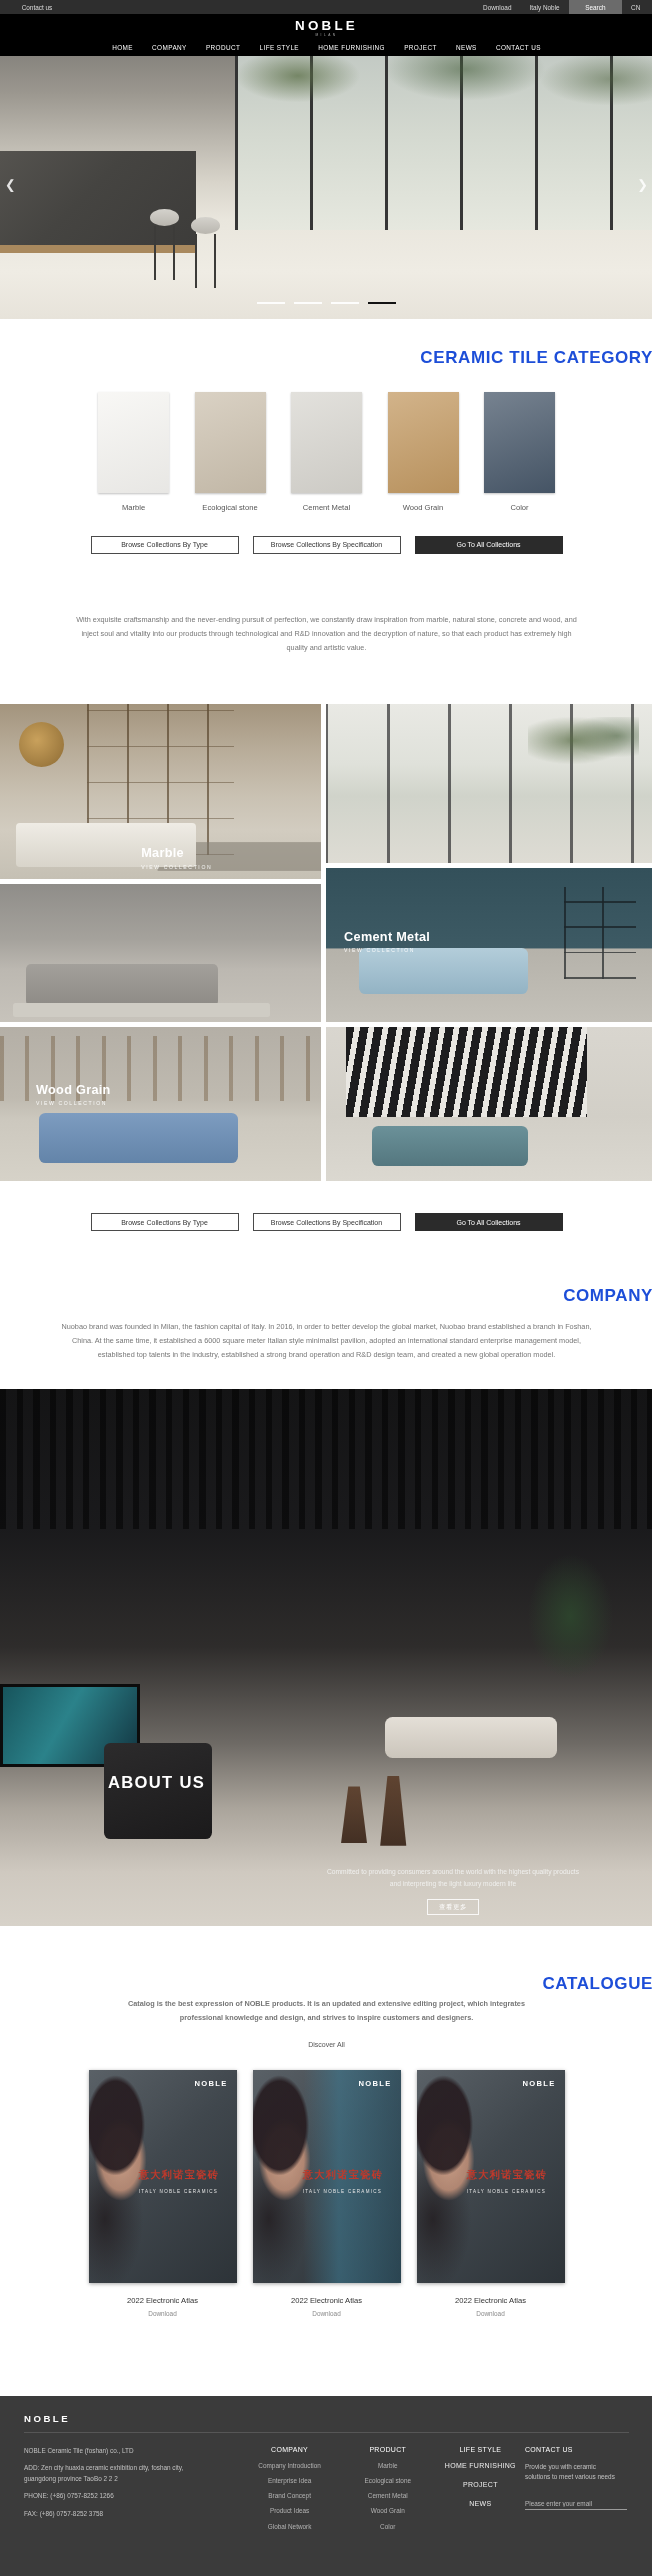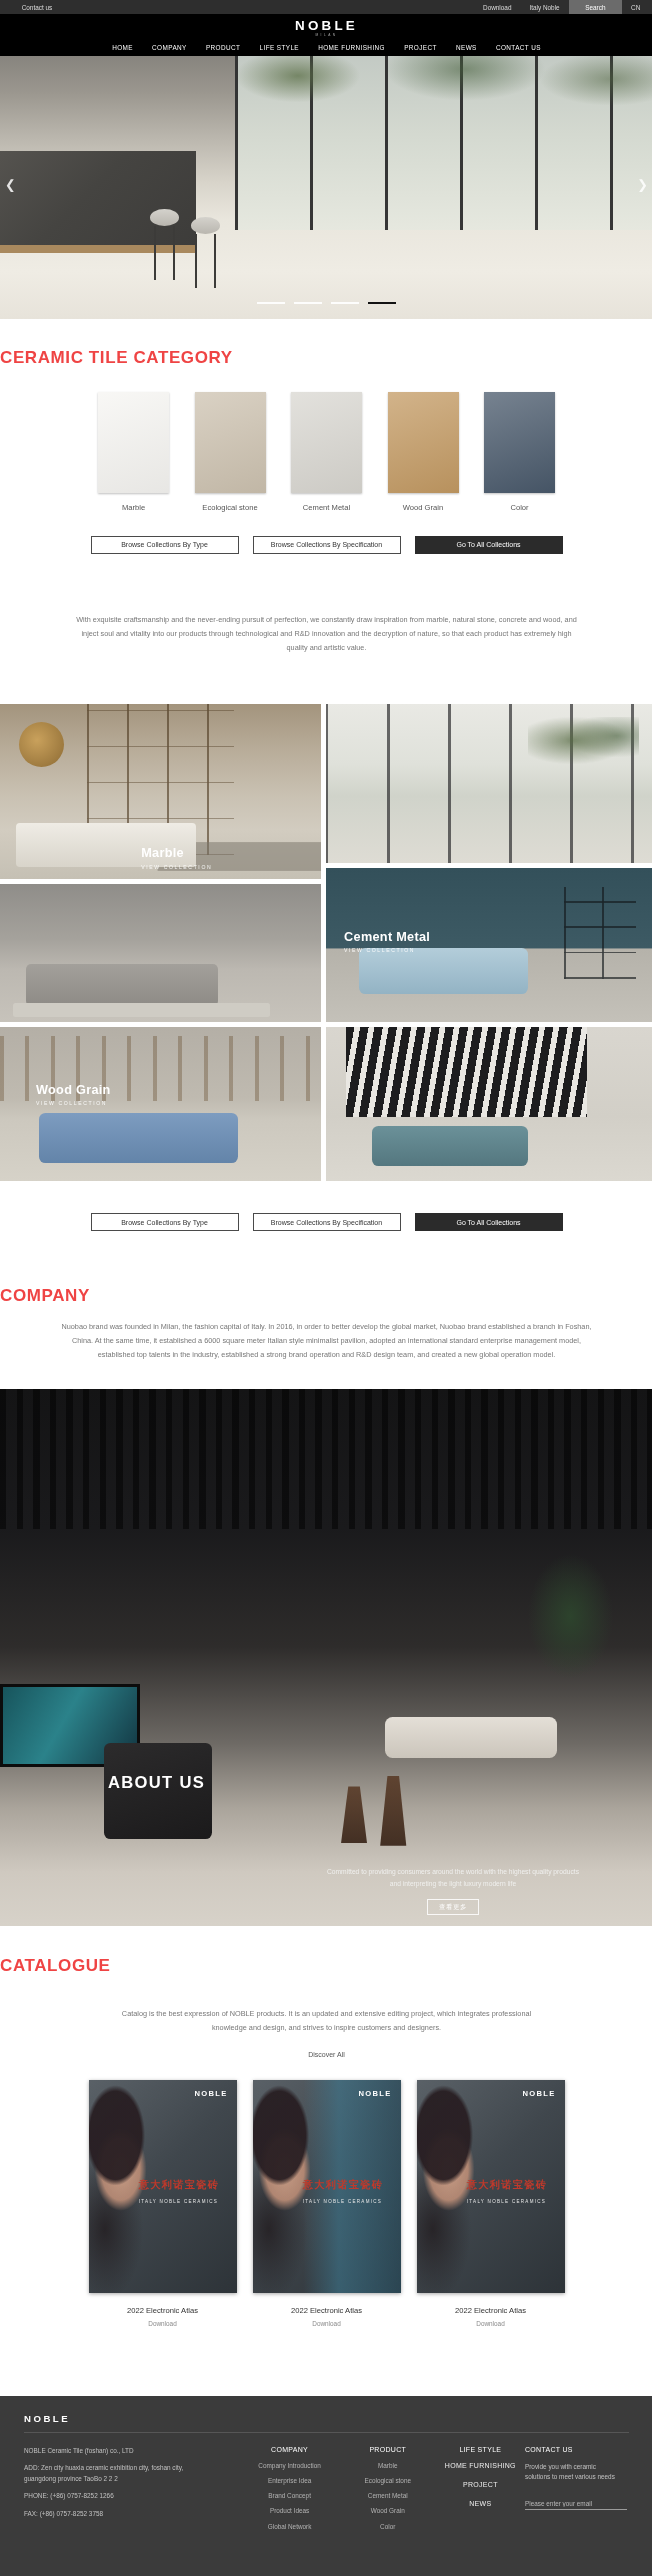--- a/index.html
+++ b/index.html
@@ -39,21 +39,21 @@
   .stool .seat { width:29px; height:16.6px; border-radius:50%; background:linear-gradient(180deg,#d4d2cc,#b9b6af); }
   .stool .legs { width:21.7px; height:54px; margin:0 auto;
     background:linear-gradient(90deg,#3c3b39 0 1.9px, transparent 1.9px calc(100% - 1.9px), #3c3b39 calc(100% - 1.9px)); }
   .hero-arrow { position:absolute; top:46%; color:rgba(255,255,255,.85); font-size:12.7px; cursor:pointer; z-index:5; }
   .hero-arrow.prev { left:5.1px; } .hero-arrow.next { right:5.1px; }
   .hero-dots { position:absolute; bottom:15.3px; left:0; width:100%; display:flex; justify-content:center; gap:9px; }
   .hero-dots .dash { width:28px; height:1.9px; background:rgba(255,255,255,.9); cursor:pointer; }
   .hero-dots .dash.active { background:#121212; }
 
   
-  .sec-title { text-align:left; font-size:17px; font-weight:bold; color:#ef4444; letter-spacing:0.6px; }
+  .sec-title { text-align:right; font-size:17px; font-weight:bold; color:#1d4ed8; letter-spacing:0.6px; }
   .sec-desc { margin:15.3px auto 0; text-align:center; font-size:7.3px; color:#777; line-height:1.9; }
   .btn-row { display:flex; justify-content:center; gap:14px; }
   .btn { width:148px; height:18px; border:0.6px solid #4a4a4a; background:#fff; color:#333;
     font-size:7px; display:flex; align-items:center; justify-content:center; cursor:pointer; }
   .btn.dark { background:#2b2b2b; border-color:#2b2b2b; color:#fff; }
 
   
   .sec-category { height:242px; padding-top:29px; }
   .swatch-row { display:flex; justify-content:center; gap:25.5px; margin-top:24px; }
   .swatch-item { width:71px; text-align:center; cursor:pointer; }
@@ -140,22 +140,22 @@
   .about-table { position:absolute; left:52%; top:74%; width:29px; height:57px;
     background:linear-gradient(180deg, rgba(90,60,40,.9), rgba(60,40,28,.95)); clip-path:polygon(30% 0,70% 0,95% 100%,5% 100%); }
   .about-table.t2 { left:58%; top:72%; height:70px; }
   .about-title { position:absolute; left:108px; top:384px; color:#fff; font-size:16.6px; font-weight:bold; letter-spacing:1.3px; }
   .about-text { position:absolute; left:300px; top:477px; width:306px; text-align:center; color:#f0f0ee; }
   .about-text .line { font-size:6.7px; line-height:1.8; }
   .about-more { display:inline-block; margin-top:9px; padding:2.5px 11.5px; border:0.6px solid rgba(255,255,255,.85);
     color:#fff; font-size:6.4px; letter-spacing:0.6px; cursor:pointer; }
 
   
-  .sec-catalogue { height:470px; padding-top:30px; }
-  .sec-catalogue .sec-desc { width:421px; margin-top:31px; }
+  .sec-catalogue { height:470px; padding-top:48px; }
+  .sec-catalogue .sec-desc { width:421px; margin-top:3px;font-weight:bold; }
   .discover { margin-top:16.6px; text-align:center; font-size:7px; color:#555; }
   .discover span { cursor:pointer; }
   .cat-row { display:flex; justify-content:center; gap:16px; margin-top:21.7px; }
   .cat-item { width:148px; text-align:center; }
   .cover { position:relative; width:148px; height:213px; cursor:pointer; overflow:hidden;
     background:linear-gradient(135deg,#5a6167 0%,#40474d 45%,#2d3338 100%); box-shadow:0 1.3px 3.8px rgba(0,0,0,.35); }
   .cover.tint-blue::after { content:""; position:absolute; inset:0;
     background:linear-gradient(90deg, transparent 34%, rgba(62,125,150,.55) 58%, rgba(40,90,112,.45) 100%); }
   .cover .model { position:absolute; left:0; top:0; width:60%; height:100%; z-index:2;
     background:radial-gradient(45px 76px at 30% 26%, rgba(40,30,34,.95) 0 58%, transparent 66%),

